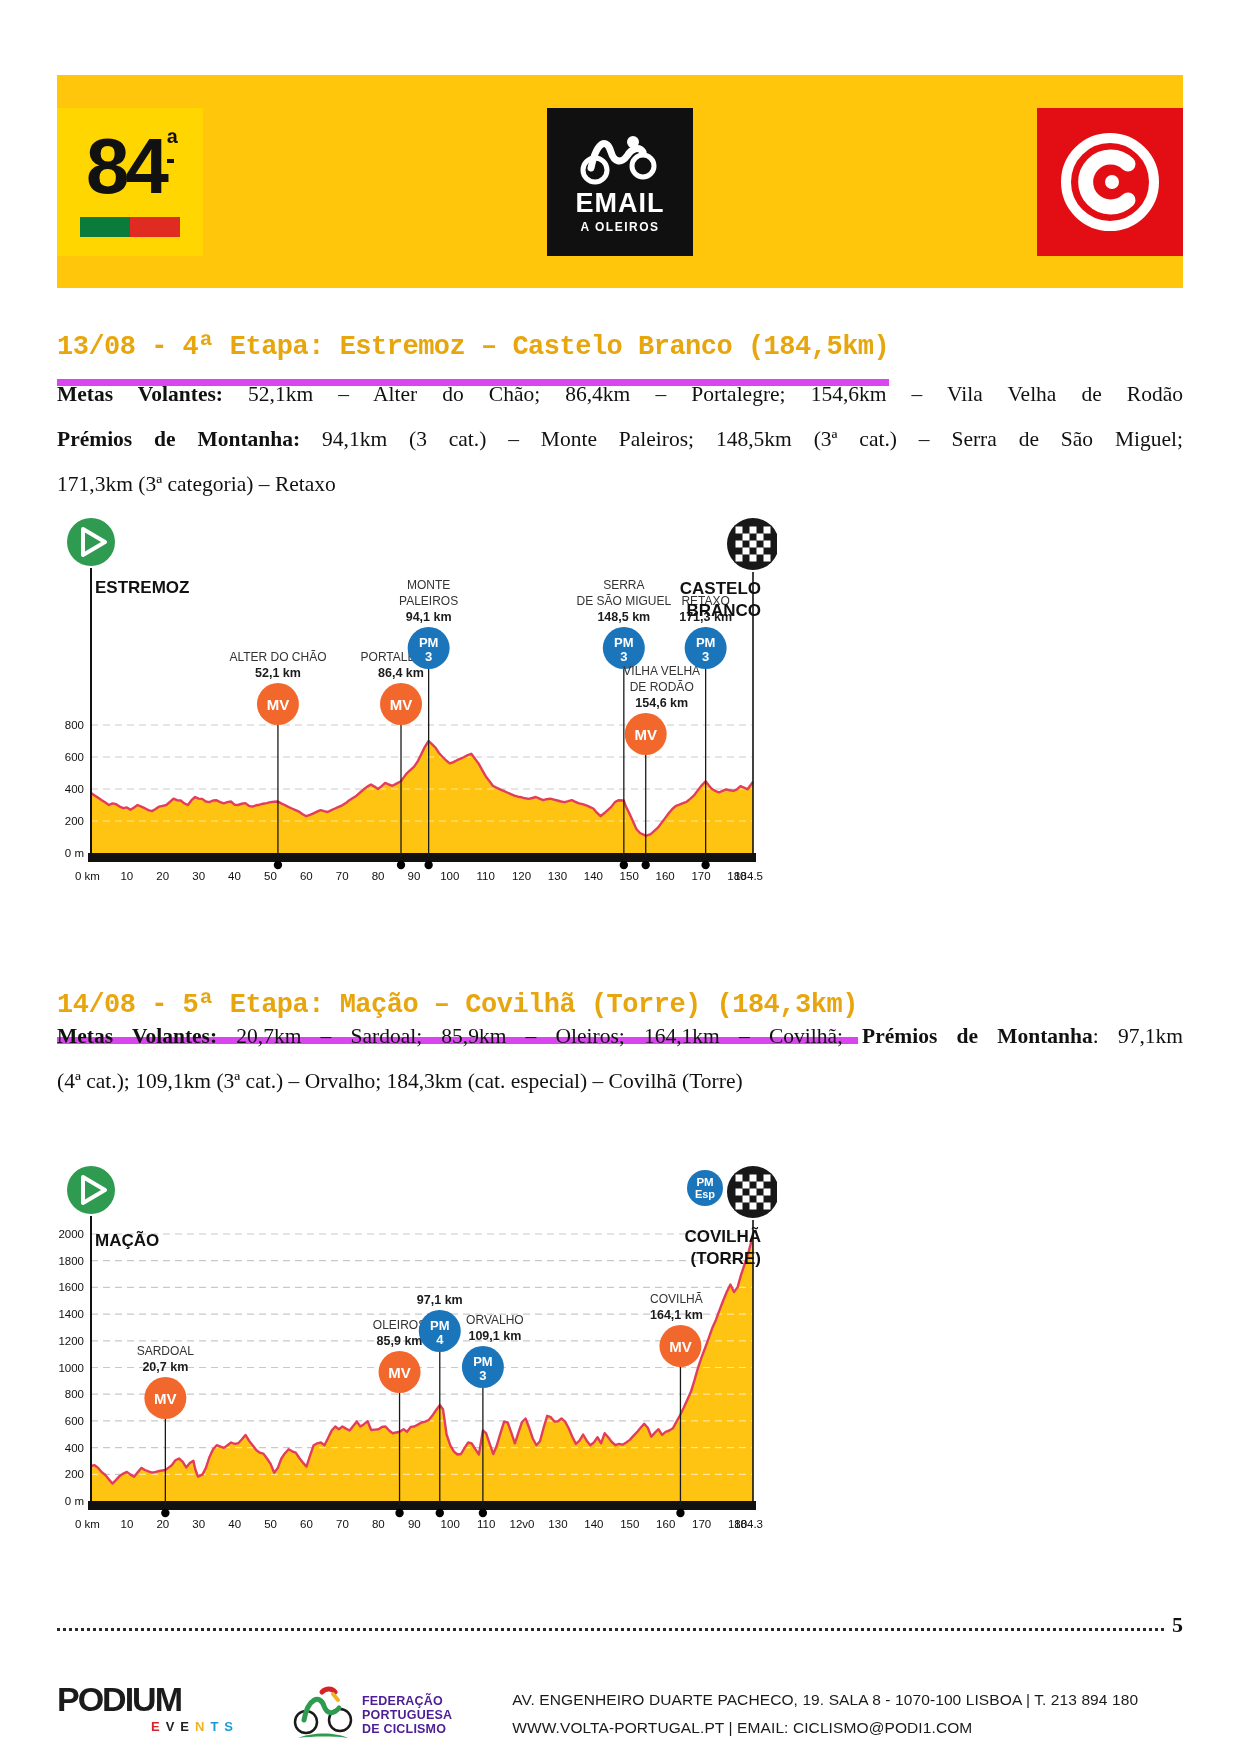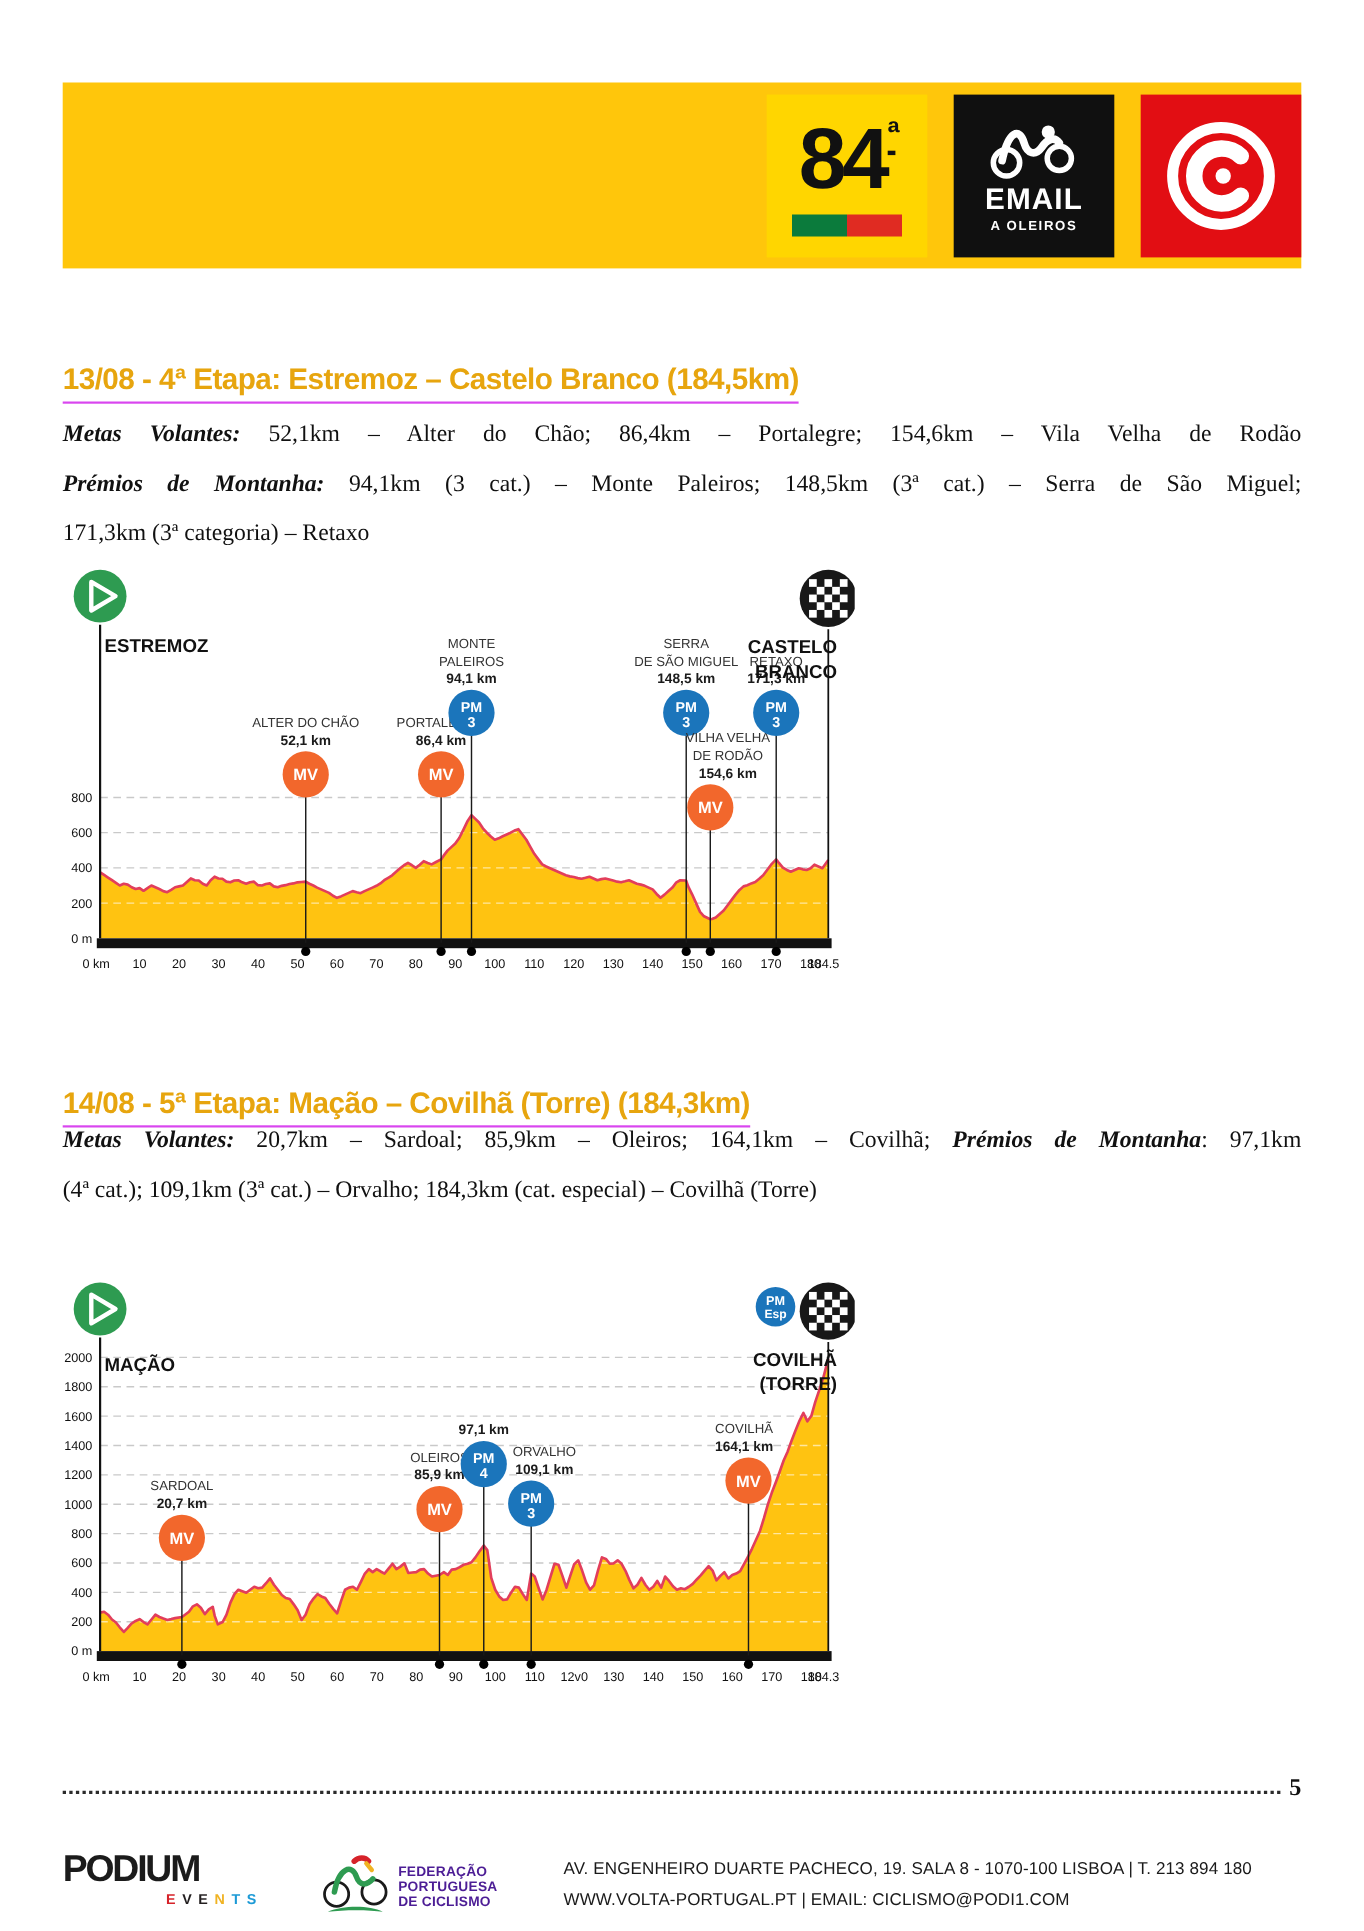--- a/index.html
+++ b/index.html
@@ -1,37 +1,37 @@
 <!DOCTYPE html>
 <html><head>
 <meta charset="utf-8">
 <style>
   html,body{margin:0;padding:0;}
   body{width:1240px;height:1755px;position:relative;background:#fff;font-family:"Liberation Sans",sans-serif;overflow:hidden;}
   .abs{position:absolute;}
 
   
-  #banner{left:57px;top:75px;width:1126px;height:169px;display:flex;align-items:center;justify-content:flex-end;gap:24px;}
+  #banner{left:57px;top:75px;width:1126px;height:213px;display:flex;align-items:center;justify-content:space-between;gap:0;}
   .panel{height:148px;width:146px;display:flex;flex-direction:column;align-items:center;justify-content:center;position:relative;}
   #edition-panel .num{font-weight:900;font-size:78px;line-height:78px;color:#111;letter-spacing:-4px;display:flex;align-items:flex-start;}
   #edition-panel .ord{font-size:30px;font-weight:900;line-height:30px;border-bottom:4px solid #111;margin-left:2px;margin-top:2px;}
   #edition-panel .flagbar{display:flex;width:100px;height:20px;margin-top:12px;}
   #edition-panel .flagbar .g{flex:1;}
   #edition-panel .flagbar .r{flex:1;}
   #volta-panel{color:#fff;}
   #volta-panel .t1{font-weight:900;font-size:27px;letter-spacing:1px;margin-top:2px;}
   #volta-panel .t2{font-weight:900;font-size:12px;letter-spacing:1.5px;margin-top:1px;}
 
   
   .stage-heading{left:57px;width:1126px;font-weight:900;font-size:27px;letter-spacing:-0.5px;color:#E7A50E;}
-  .stage-heading span{border-bottom:2px solid #d946ef;padding-bottom:5px;}
+  .stage-heading span{border-bottom:7px solid #d946ef;padding-bottom:17px;font-family:Liberation Mono, monospace;}
   .stage-par{left:57px;width:1126px;font-family:"Liberation Serif","DejaVu Serif",serif;font-size:21.5px;color:#111;}
   .stage-par .pline{line-height:45px;}
   .stage-par .pline.just{text-align:justify;text-align-last:justify;}
-  .stage-par b{font-weight:700;font-style:italic;}
+  .stage-par b{font-weight:700;}
 
   .chart-host{left:57px;width:720px;height:412px;}
   svg text{font-family:"Liberation Sans",sans-serif;}
 
   
   #pageno-row{left:57px;top:1612px;width:1126px;display:flex;align-items:flex-end;}
   #pageno-dots{flex:1;border-bottom:3px dotted #2b2b2b;height:1px;margin-bottom:7px;}
   #pageno{font-family:"Liberation Serif","DejaVu Serif",serif;font-weight:700;font-size:22px;color:#111;margin-left:8px;}
   #footer-row{left:57px;top:1682px;width:1126px;display:flex;align-items:flex-start;}
   #podium-logo{width:180px;}

